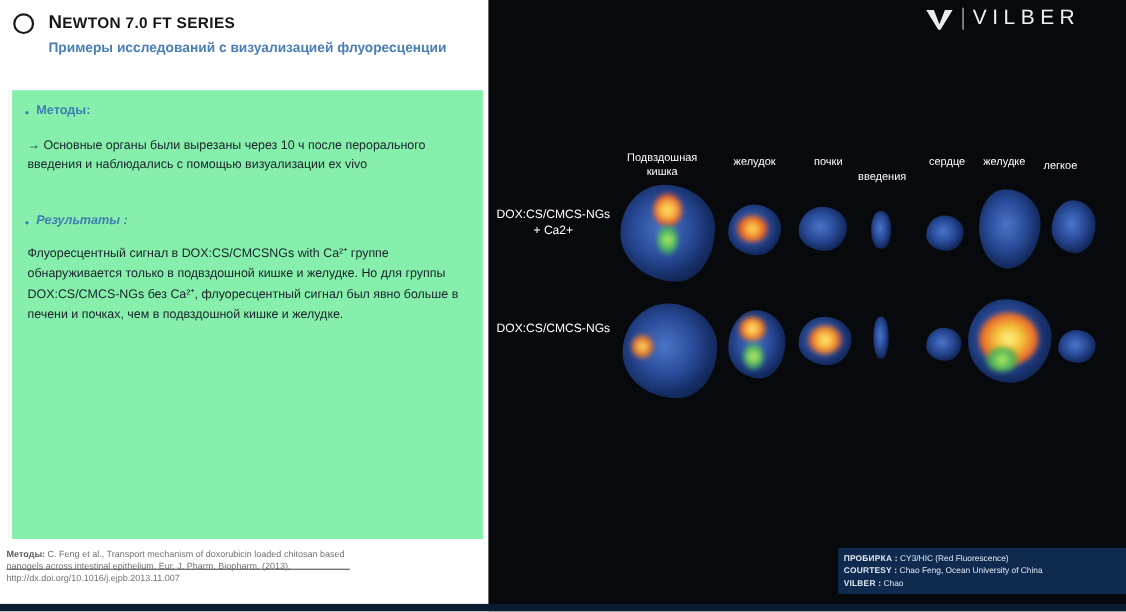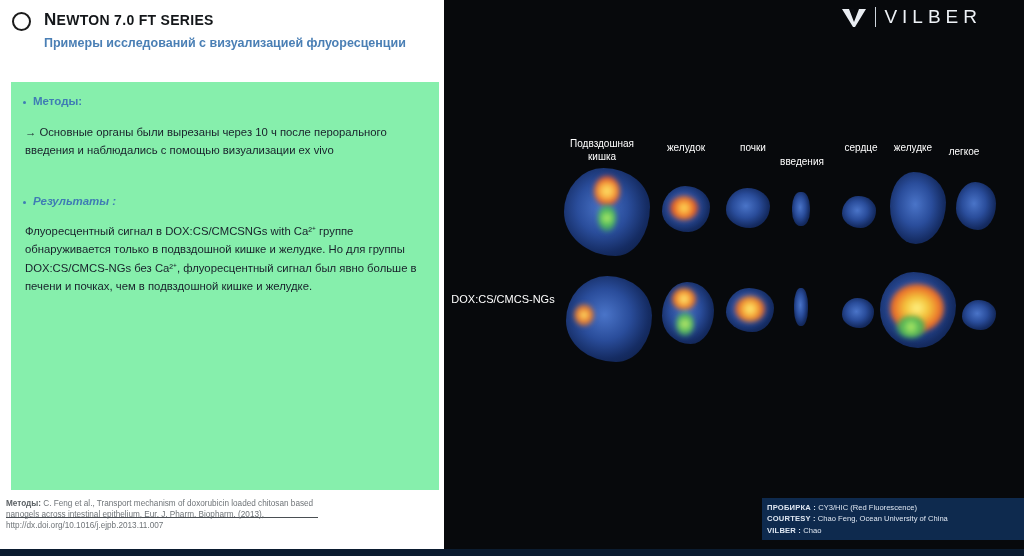--- a/index.html
+++ b/index.html
@@ -267,20 +267,21 @@
 
 
     <div class="col-label" style="left:112px; top:138px; width:92px;">Подвздошная кишка</div>
     <div class="col-label" style="left:208px; top:142px; width:68px;">желудок</div>
     <div class="col-label" style="left:278px; top:142px; width:62px;">почки</div>
     <div class="col-label" style="left:322px; top:156px; width:72px;">введения</div>
     <div class="col-label" style="left:388px; top:142px; width:58px;">сердце</div>
     <div class="col-label" style="left:440px; top:142px; width:58px;">желудке</div>
     <div class="col-label" style="left:490px; top:146px; width:60px;">легкое</div>
 
+    <div class="row-label" style="left:4px; top:188px;">DOX:CS/CMCS-NGs + Ca2+</div>
     <div class="row-label" style="left:4px; top:292px;">DOX:CS/CMCS-NGs</div>
 
     <div class="organ blue" style="left:120px; top:168px; width:86px; height:88px; border-radius:46% 54% 40% 60% / 50% 44% 56% 50%;">
       <div class="hot" style="left:30px; top:8px; width:26px; height:30px; background:radial-gradient(circle,#ffe96b 0%,#f5a33c 42%,#d8482a 70%,rgba(120,20,20,0) 100%);"></div>
       <div class="hot" style="left:34px; top:36px; width:18px; height:28px; background:radial-gradient(circle,#b8f06a 0%,#49b55a 50%,rgba(20,80,60,0) 100%);"></div>
     </div>
 
     <div class="organ blue" style="left:218px; top:186px; width:48px; height:46px;">
       <div class="hot" style="left:8px; top:10px; width:28px; height:24px; background:radial-gradient(circle,#ffe45c 0%,#f2842e 45%,#c93a22 75%,rgba(90,20,20,0) 100%);"></div>
     </div>

